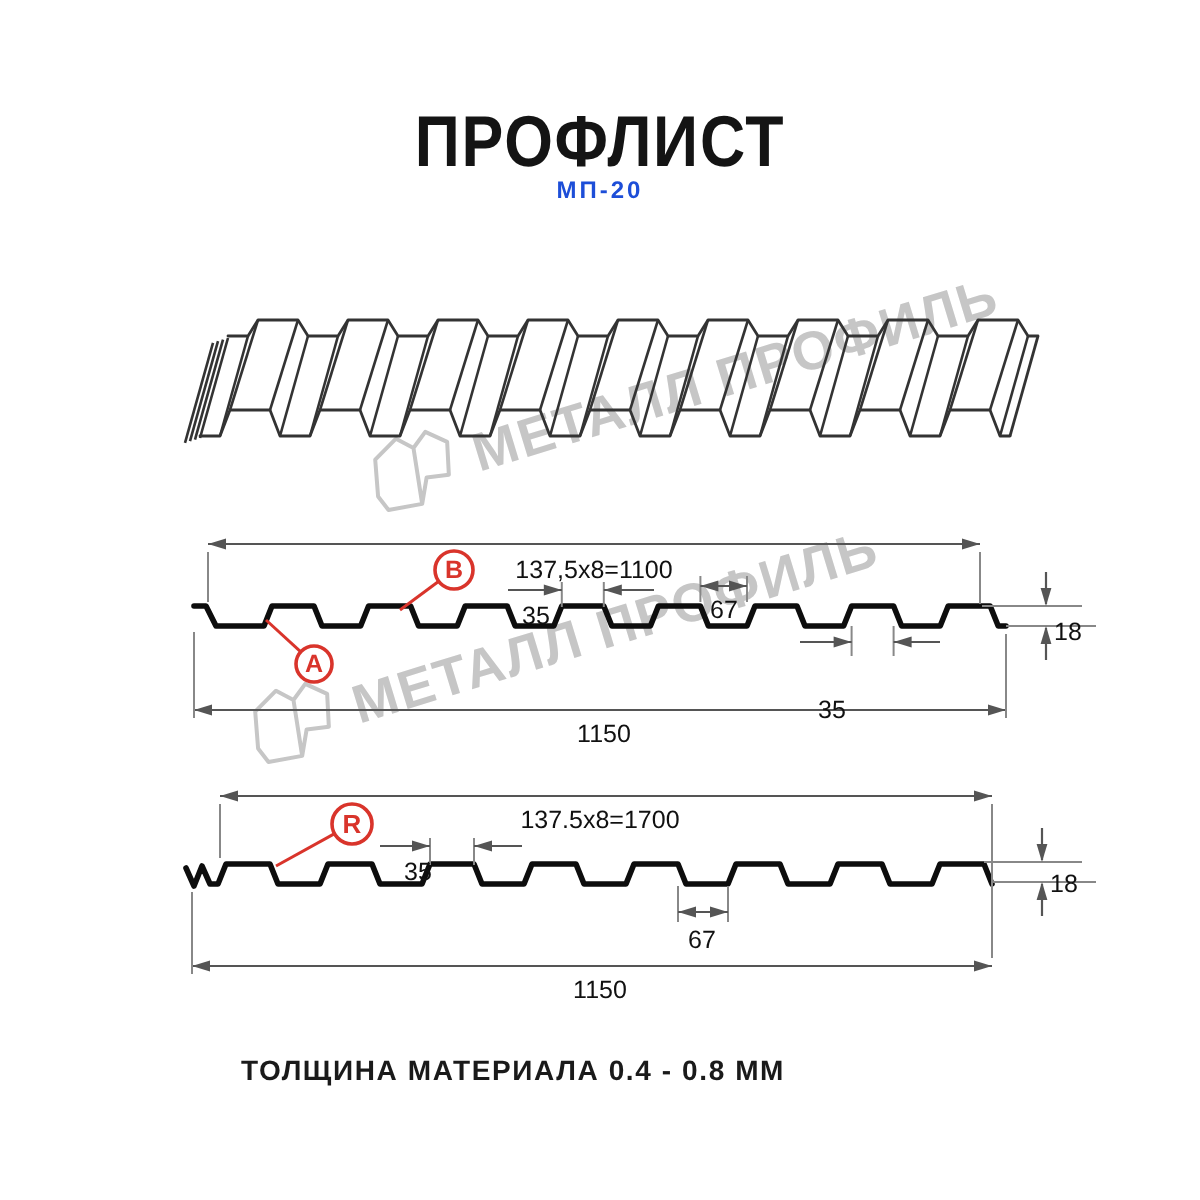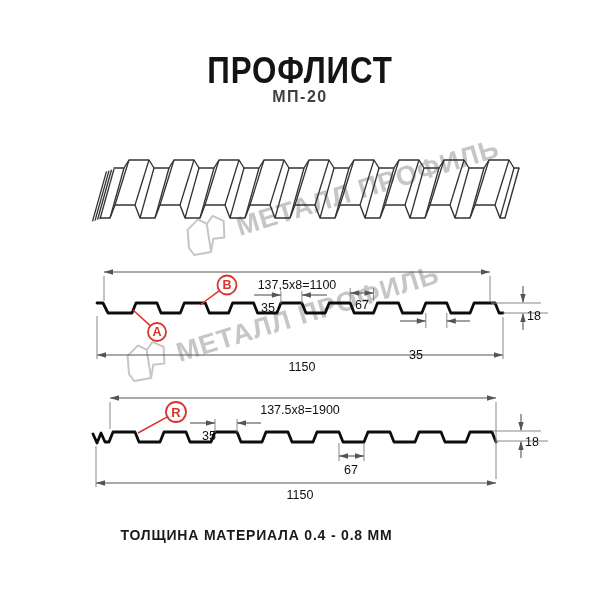--- a/index.html
+++ b/index.html
@@ -2,21 +2,21 @@
 <html><head>
 <meta charset="utf-8">
 <style>
   html,body{margin:0;padding:0;background:#fff;}
   .page{position:relative;width:600px;height:600px;background:#fff;overflow:hidden;
         font-family:Liberation Sans, sans-serif;border-radius:25px;}
   .title{position:absolute;left:0;top:50px;width:600px;text-align:center;
          font-size:36px;font-weight:700;color:#141414;letter-spacing:1px;
          transform:scaleX(.87);}
   .subtitle{position:absolute;left:0;top:88px;width:600px;text-align:center;
-         font-size:16px;font-weight:700;color:#404040;letter-spacing:1.5px;}
+         font-size:12px;font-weight:700;color:#1d4ed8;letter-spacing:1.5px;}
   .footer{position:absolute;left:0;top:527px;width:513px;text-align:center;
          font-size:14px;font-weight:700;color:#1a1a1a;letter-spacing:.8px;}
   .wm{position:absolute;display:flex;align-items:center;gap:8px;
       color:#c6c6c6;font-size:27px;font-weight:700;letter-spacing:1px;
       white-space:nowrap;transform:rotate(-17deg);transform-origin:30px 40px;}
   .wm1{left:188px;top:214px;}
   .wm2{left:128px;top:340px;}
   .wm svg{flex:0 0 auto;}
   svg.draw{position:absolute;left:0;top:0;}
   .dim{position:absolute;transform:translate(-50%,-50%);font-size:12.5px;
@@ -167,21 +167,21 @@
 
   <div class="dim" style="left:297px;top:263px">137,5x8=1100</div>
   <div class="dim" style="left:268px;top:286px">35</div>
   <div class="dim" style="left:362px;top:283px">67</div>
   <div class="dim" style="left:534px;top:294px">18</div>
   <div class="dim" style="left:416px;top:333px">35</div>
   <div class="dim" style="left:302px;top:345px">1150</div>
   <div class="cl" style="left:157px;top:332px">A</div>
   <div class="cl" style="left:227px;top:285px">B</div>
 
-  <div class="dim" style="left:300px;top:388px">137.5x8=1900</div>
+  <div class="dim" style="left:300px;top:388px">137.5x8=1700</div>
   <div class="dim" style="left:209px;top:414px">35</div>
   <div class="dim" style="left:351px;top:448px">67</div>
   <div class="dim" style="left:532px;top:420px">18</div>
   <div class="dim" style="left:300px;top:473px">1150</div>
   <div class="cl" style="left:176px;top:412px;font-size:13px">R</div>
 
   <div class="footer">ТОЛЩИНА МАТЕРИАЛА 0.4 - 0.8 ММ</div>
 </div>
 
 </body></html>

